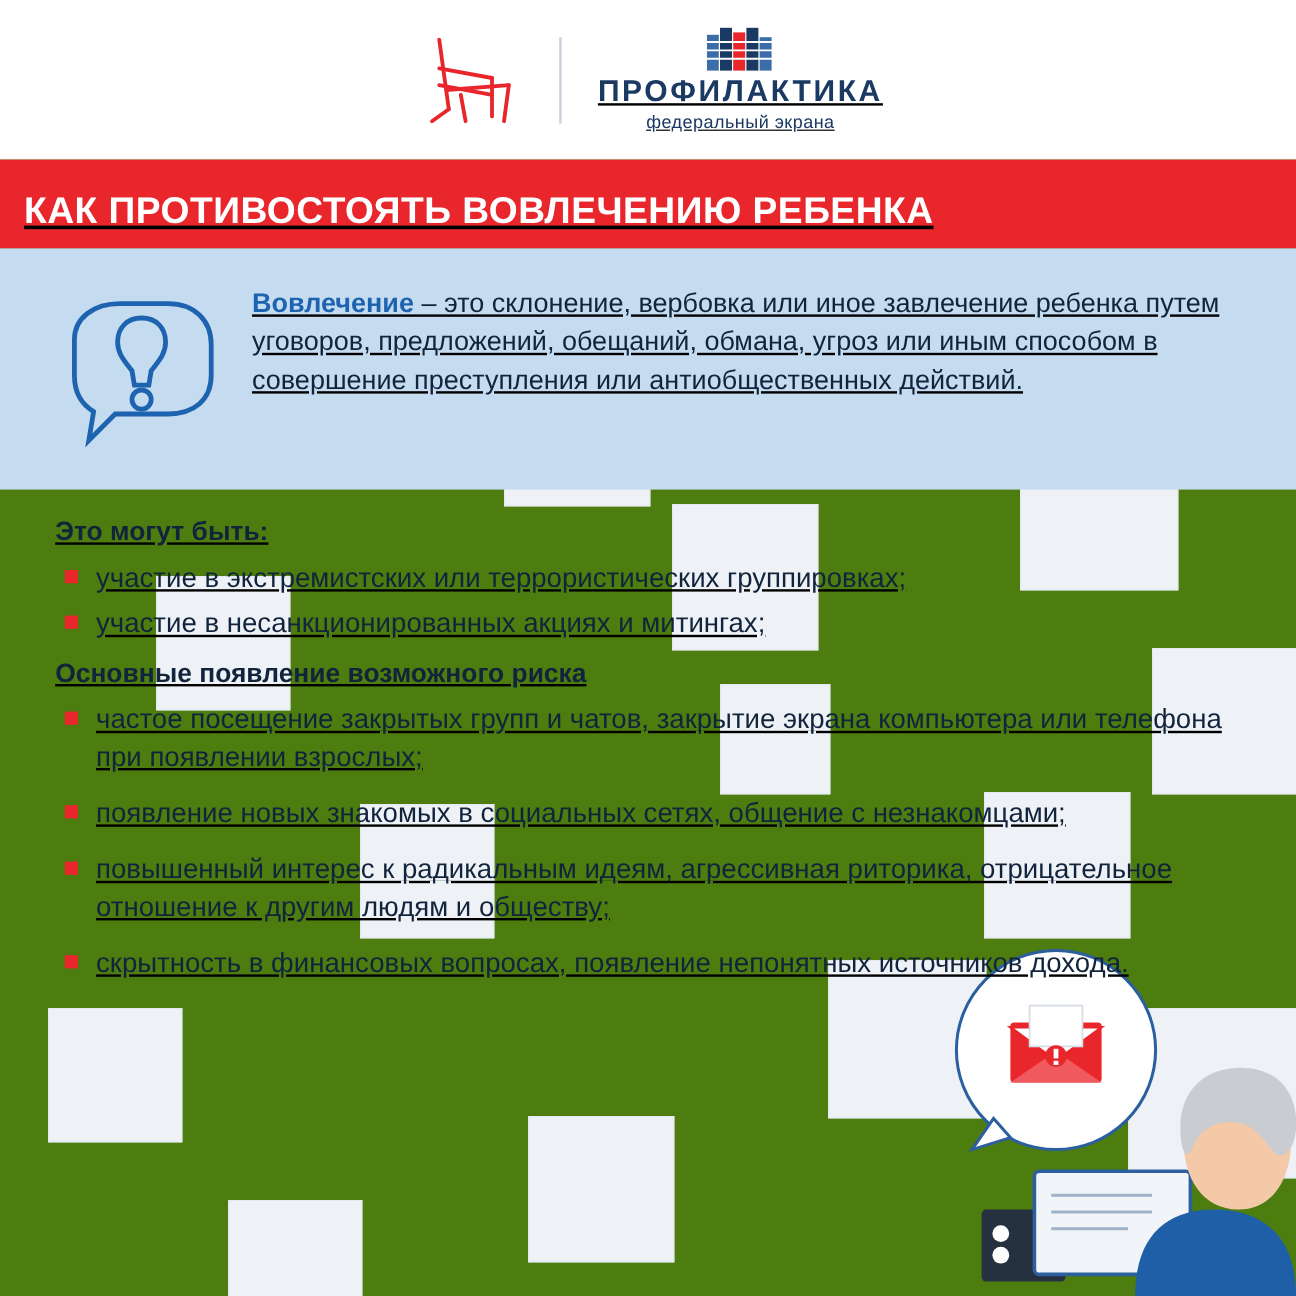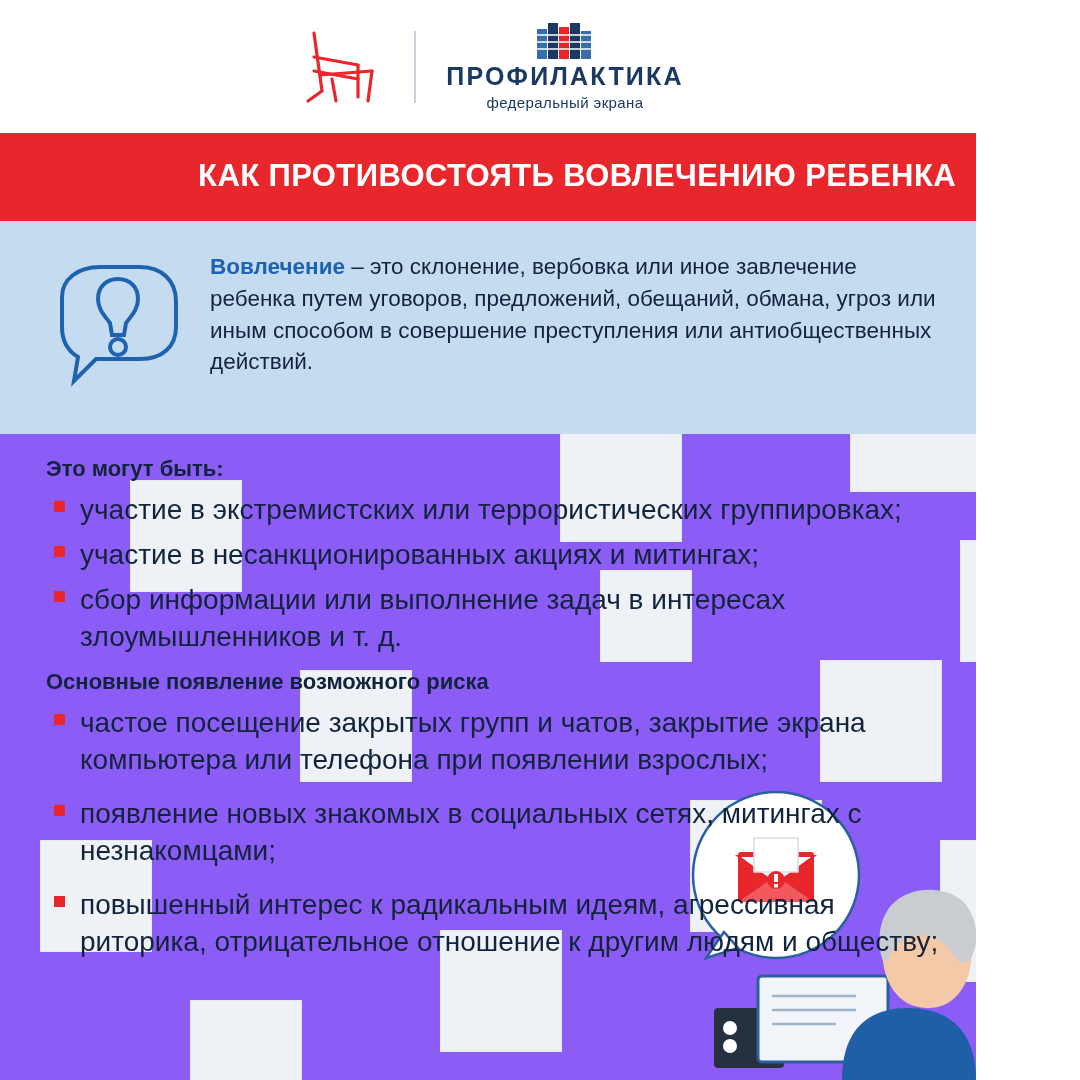--- a/index.html
+++ b/index.html
@@ -10,24 +10,25 @@
     width: 1080px;
     height: 1080px;
     font-family: "Liberation Sans", sans-serif;
     background: #ffffff;
     overflow: hidden;
     position: relative;
   }
 
   .poster {
     position: relative;
-    width: 976px;
+    width: 1080px;
     height: 1080px;
-    background: #8b5cf6;
+    background: #4d7c0f;
     overflow: hidden;
+    text-decoration: underline;
   }
 
   
   .bg-grid {
     position: absolute;
     left: 0;
     top: 240px;
     width: 1080px;
     height: 840px;
     overflow: hidden;
@@ -82,39 +83,39 @@
     color: #1b3a63;
     letter-spacing: 0.4px;
   }
 
   
   .title-banner {
     position: relative;
     z-index: 3;
     background: #e8262b;
     color: #ffffff;
-    padding: 23px 20px 25px;
-    text-align: right;
+    padding: 23px 20px 11px;
+    text-align: left;
   }
   .title-banner .line {
     font-size: 31px;
     font-weight: bold;
     letter-spacing: 0.4px;
     line-height: 1.28;
     text-transform: uppercase;
   }
 
   
   .definition {
     position: relative;
     z-index: 3;
     background: #c5dbf0;
     display: flex;
     align-items: flex-start;
-    padding: 22px 30px 36px 44px;
+    padding: 22px 30px 24px 44px;
     gap: 26px;
     min-height: 155px;
   }
   .def-icon {
     flex: 0 0 auto;
     width: 140px;
     height: 140px;
     margin-top: 12px;
   }
   .def-text {
@@ -145,21 +146,21 @@
   }
   ul.bullets {
     list-style: none;
     margin: 0;
     padding: 0;
   }
   ul.bullets li {
     position: relative;
     padding-left: 34px;
     margin-bottom: 11px;
-    font-size: 28px;
+    font-size: 23px;
     line-height: 1.32;
     color: #12233c;
   }
   ul.bullets li::before {
     content: "";
     position: absolute;
     left: 8px;
     top: 9px;
     width: 11px;
     height: 11px;
@@ -251,28 +252,28 @@
       <span class="lead">Вовлечение</span><span> – это склонение, вербовка или иное завлечение ребенка путем уговоров, предложений, обещаний, обмана, угроз или иным способом в совершение преступления или антиобщественных действий.</span>
     </div>
   </div>
 
   <div class="content">
 
     <div class="section-head">Это могут быть:</div>
     <ul class="bullets tight">
       <li>участие в экстремистских или террористических группировках;</li>
       <li>участие в несанкционированных акциях и митингах;</li>
-      <li>сбор информации или выполнение задач в интересах злоумышленников и т. д.</li>
     </ul>
 
     <div class="section-head second">Основные появление возможного риска</div>
     <ul class="bullets loose">
       <li>частое посещение закрытых групп и чатов, закрытие экрана компьютера или телефона при появлении взрослых;</li>
-      <li>появление новых знакомых в социальных сетях, митингах с незнакомцами;</li>
+      <li>появление новых знакомых в социальных сетях, общение с незнакомцами;</li>
       <li>повышенный интерес к радикальным идеям, агрессивная риторика, отрицательное отношение к другим людям и обществу;</li>
+      <li>скрытность в финансовых вопросах, появление непонятных источников дохода.</li>
     </ul>
   </div>
 
   <svg class="illustration" viewBox="0 0 330 300">
 
     <circle cx="130" cy="95" r="83" fill="#ffffff" stroke="#2b5f9e" stroke-width="2.5"></circle>
     <path d="M78 152 L60 178 L92 168 Z" fill="#ffffff" stroke="#2b5f9e" stroke-width="2.5"></path>
 
     <rect x="92" y="72" width="76" height="50" rx="3" fill="#e8262b"></rect>
     <path d="M92 76 L130 104 L168 76 Z" fill="#ffffff" stroke="#e8262b" stroke-width="2"></path>

